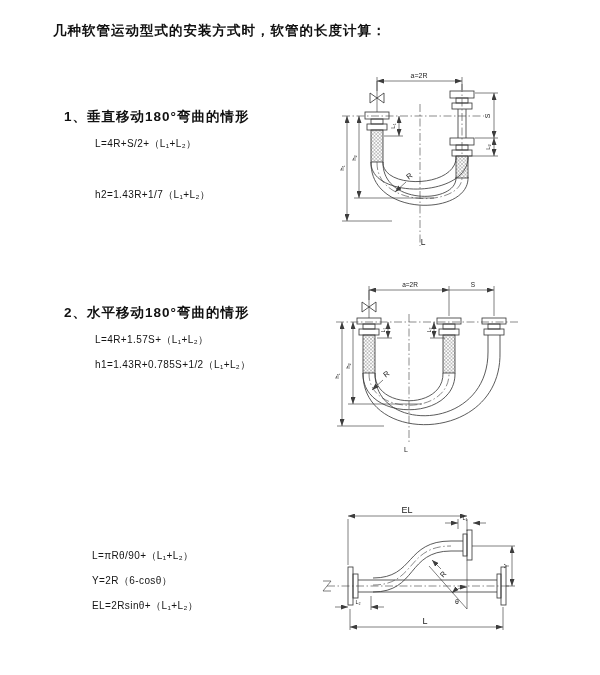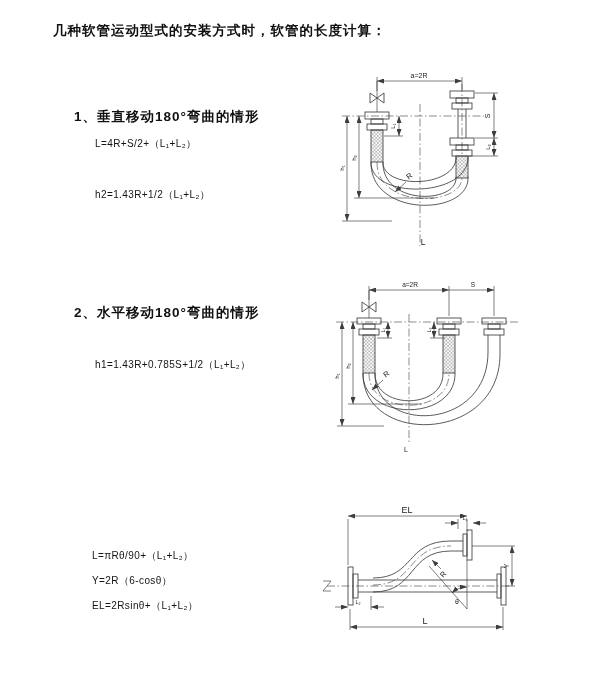--- a/index.html
+++ b/index.html
@@ -7,21 +7,21 @@
     position:relative;width:600px;height:675px;background:#fff;
     font-family:"Liberation Sans","DejaVu Sans",sans-serif;color:#111;
     overflow:hidden;
     margin-left:20px;
   }
   .title{
     position:absolute;left:33px;top:22px;font-size:13.5px;font-weight:bold;
     letter-spacing:1px;white-space:nowrap;
   }
   .sec-heading{
-    position:absolute;left:54px;font-size:13.5px;font-weight:bold;
+    position:absolute;left:44px;font-size:13.5px;font-weight:bold;
     letter-spacing:1px;white-space:nowrap;
   }
   .formula{
     position:absolute;font-size:10px;font-weight:500;letter-spacing:.4px;
     white-space:nowrap;color:#141414;
   }
   svg{position:absolute;overflow:visible;}
   svg text{fill:#222;stroke:none;font-family:"Liberation Sans","DejaVu Sans",sans-serif;}
   .dwg{stroke:#3d3d3d;fill:none;stroke-width:.85;}
   .thin{stroke-width:.65;}
@@ -29,21 +29,21 @@
 </style>
 </head>
 <body>
 
 <div id="page">
 
   <div class="title">几种软管运动型式的安装方式时，软管的长度计算：</div>
 
   <div class="sec-heading" style="top:108px">1、垂直移动180°弯曲的情形</div>
   <div class="formula" style="left:75px;top:137px">L=4R+S/2+（L₁+L₂）</div>
-  <div class="formula" style="left:75px;top:188px">h2=1.43R+1/2（L₁+L₂）</div>
+  <div class="formula" style="left:75px;top:188px">h2=1.43R+1/7（L₁+L₂）</div>
 
   <svg style="left:302px;top:66px" width="292" height="196" viewBox="0 0 292 196">
     <defs>
       <marker id="ar1" markerUnits="userSpaceOnUse" markerWidth="7" markerHeight="5" refX="7" refY="2.5" orient="auto-start-reverse">
         <path d="M0,0 L7,2.5 L0,5 Z" fill="#3d3d3d"></path>
       </marker>
       <pattern id="hp1" width="3.5" height="3.5" patternUnits="userSpaceOnUse">
         <path d="M0,3.5 L3.5,0 M0,0 L3.5,3.5" stroke="#8a8a8a" stroke-width="0.5"></path>
       </pattern>
     </defs>
@@ -125,20 +125,21 @@
       <path class="cl" d="M 55,96 C 54,143 141,141 140,111"></path>
     </g>
 
     <line class="dwg thin" x1="84" y1="116" x2="73" y2="126" marker-end="url(#ar1)"></line>
     <text font-size="7.5" text-anchor="middle" transform="rotate(-38 89 112)" x="89" y="112">R</text>
 
     <text x="101" y="179" font-size="8.5" text-anchor="middle">L</text>
   </svg>
 
   <div class="sec-heading" style="top:304px">2、水平移动180°弯曲的情形</div>
+  <div class="formula" style="left:75px;top:333px">L=4R+1.57S+（L₁+L₂）</div>
   <div class="formula" style="left:75px;top:358px">h1=1.43R+0.785S+1/2（L₁+L₂）</div>
 
   <svg style="left:302px;top:276px" width="296" height="182" viewBox="0 0 296 182">
     <defs>
       <marker id="ar2" markerUnits="userSpaceOnUse" markerWidth="7" markerHeight="5" refX="7" refY="2.5" orient="auto-start-reverse">
         <path d="M0,0 L7,2.5 L0,5 Z" fill="#3d3d3d"></path>
       </marker>
       <pattern id="hp2" width="3.5" height="3.5" patternUnits="userSpaceOnUse">
         <path d="M0,3.5 L3.5,0 M0,0 L3.5,3.5" stroke="#8a8a8a" stroke-width="0.5"></path>
       </pattern>

